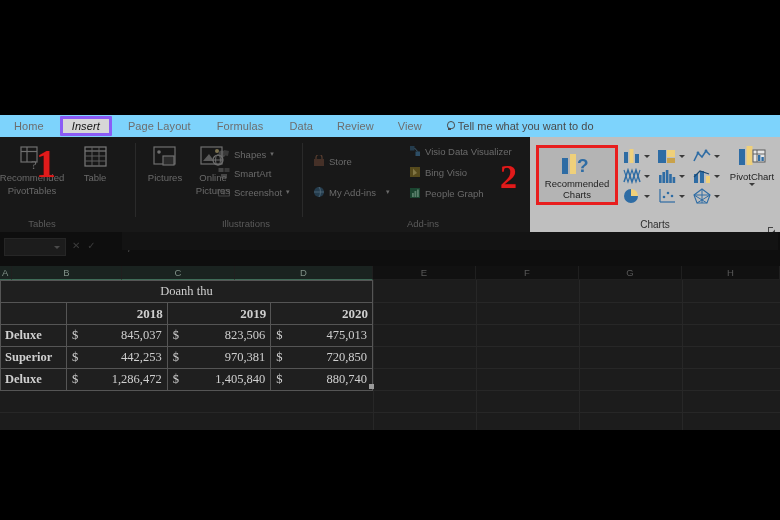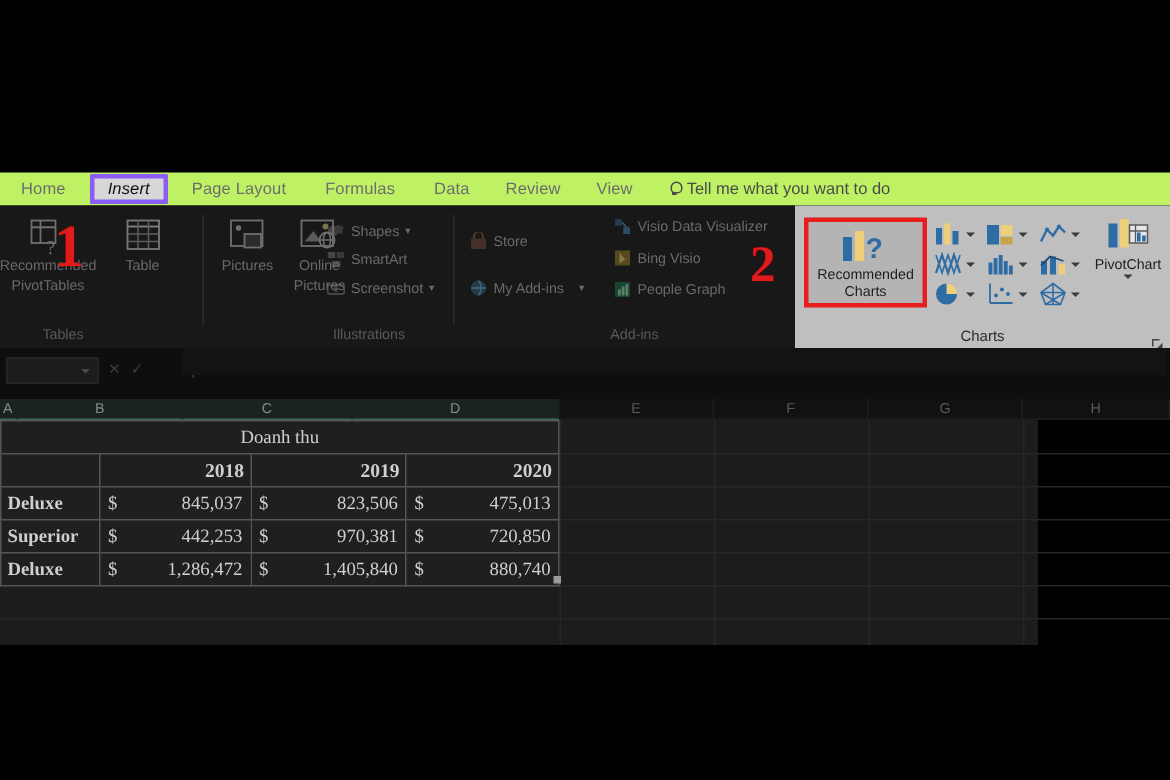--- a/index.html
+++ b/index.html
@@ -10,21 +10,21 @@
     overflow: hidden;
   }
   #app { position: relative; width: 780px; height: 520px; background: #000; }
 
   
   .top-void { position: absolute; left:0; top:0; width:780px; height:115px; background:#000; }
 
   
   .tabstrip {
     position: absolute; left: 0; top: 115px; width: 780px; height: 22px;
-    background: #bef264;
+    background: #7dd3fc;
     display: flex; align-items: center;
   }
   .tab {
     font-size: 11px; color: #6d6d6d; padding: 2px 10px; white-space: nowrap;
     letter-spacing: .1px;
   }
   .tab.active {
     color: #111; background: #d7d7d7;
     border: 3px solid #8b5cf6;
     padding: 1px 9px; border-radius: 1px;
@@ -112,21 +112,21 @@
 
   
   .colhdr { position:absolute; left:0; top:266px; width:780px; height:14px; background:#111; }
   .ch {
     position:absolute; top:0; height:14px; font-size:9.5px; color:#595959;
     display:flex; align-items:center; justify-content:center;
     border-right:1px solid #1f1f1f; border-bottom:1px solid #1f1f1f;
   }
   .ch.sel { background:#1a2320; color:#7f8f86; border-bottom:1px solid #3e6b57; }
 
-  .sheet { position:absolute; left:0; top:280px; width:692px; height:150px; background:#1c1c1c; }
+  .sheet { position:absolute; left:0; top:280px; width:780px; height:150px; background:#1c1c1c; }
   .gridline-h { position:absolute; left:0; width:780px; height:1px; background:#272727; }
   .gridline-v { position:absolute; top:0; width:1px; height:150px; background:#272727; }
 
   
   .dtable { position:absolute; left:0; top:0; width:373px; border-collapse:collapse; }
   .dtable td {
     border:1px solid #555; height:22px; font-family:"Liberation Serif", serif;
     font-size:12.5px; color:#cfcfcf; background:#1f1f1f; padding:0 4px;
   }
   .dtable td.title { text-align:center; font-weight:normal; font-size:12.5px; }

